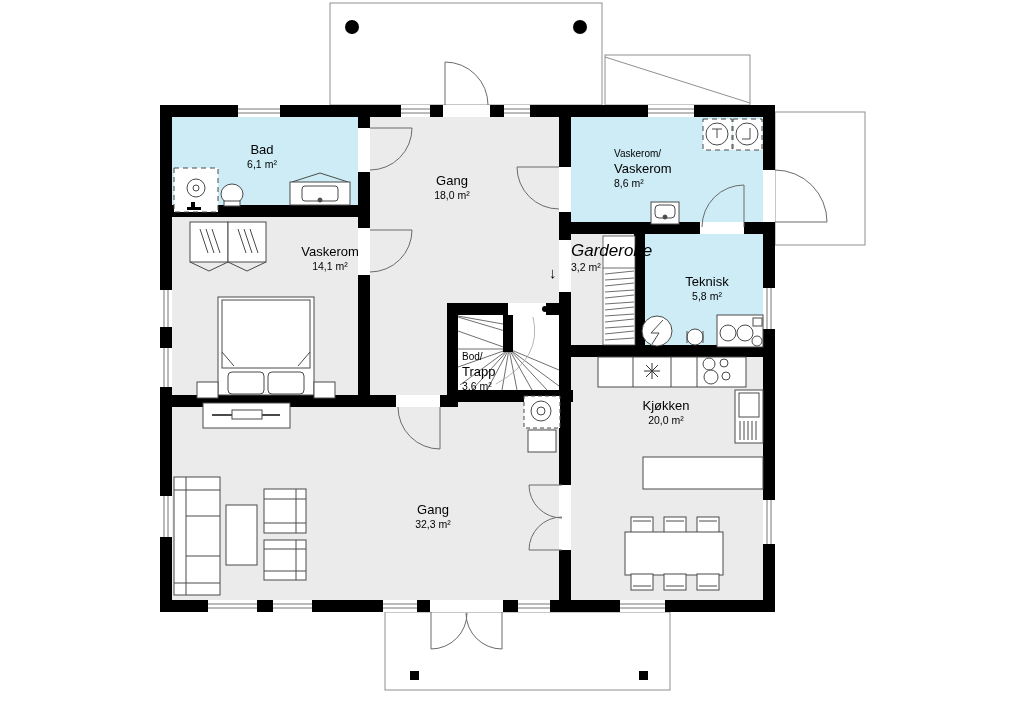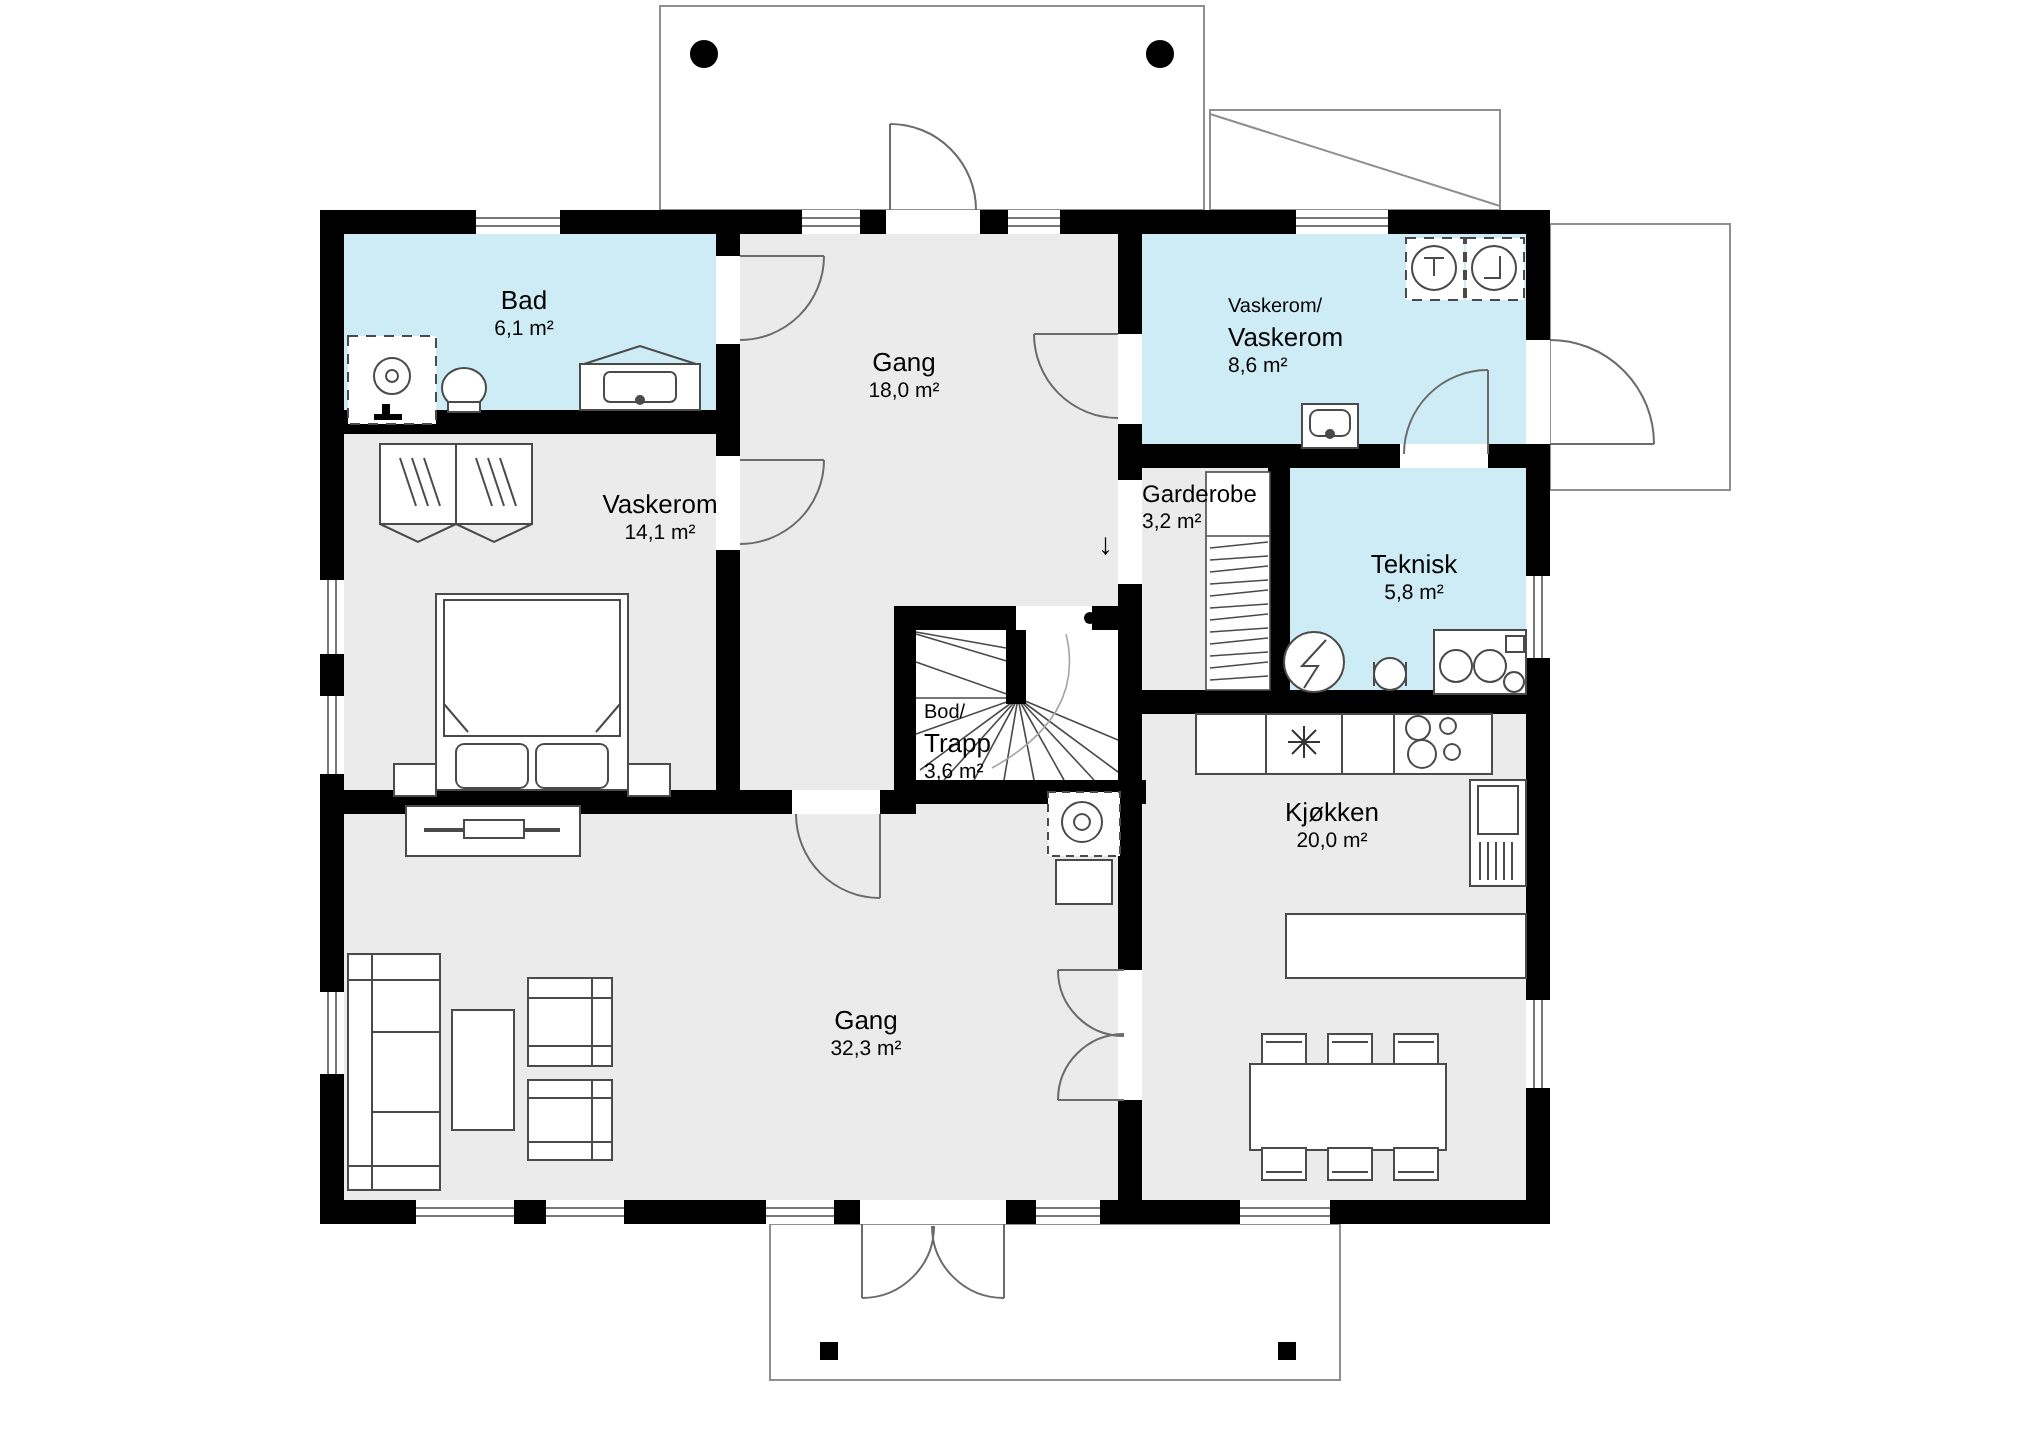--- a/index.html
+++ b/index.html
@@ -3,21 +3,21 @@
 <meta charset="utf-8">
 <style>
   html,body{margin:0;padding:0;background:#fff;}
   .canvas{position:relative;width:1018px;height:720px;background:#ffffff;overflow:hidden;
           font-family:"Liberation Sans", sans-serif;color:#000;}
   svg{position:absolute;left:0;top:0;}
   .labels{position:absolute;left:0;top:0;width:812px;height:720px;pointer-events:none;}
   .room-label{position:absolute;text-align:center;transform:translate(-50%,-50%);line-height:1.25;white-space:nowrap;}
   .room-label.left-align{transform:none;text-align:left;}
   .rname{font-size:13px;}
-  .rname.sm{font-size:12px;}
+  .rname.sm{font-size:17px;font-style:italic;}
   .rprefix{font-size:10px;}
   .rarea{font-size:10.5px;}
   .arrow-glyph{position:absolute;font-size:15px;line-height:1;}
 </style>
 </head>
 <body>
 
 <div class="canvas">
 <svg width="1018" height="720" viewBox="0 0 1018 720">
 

